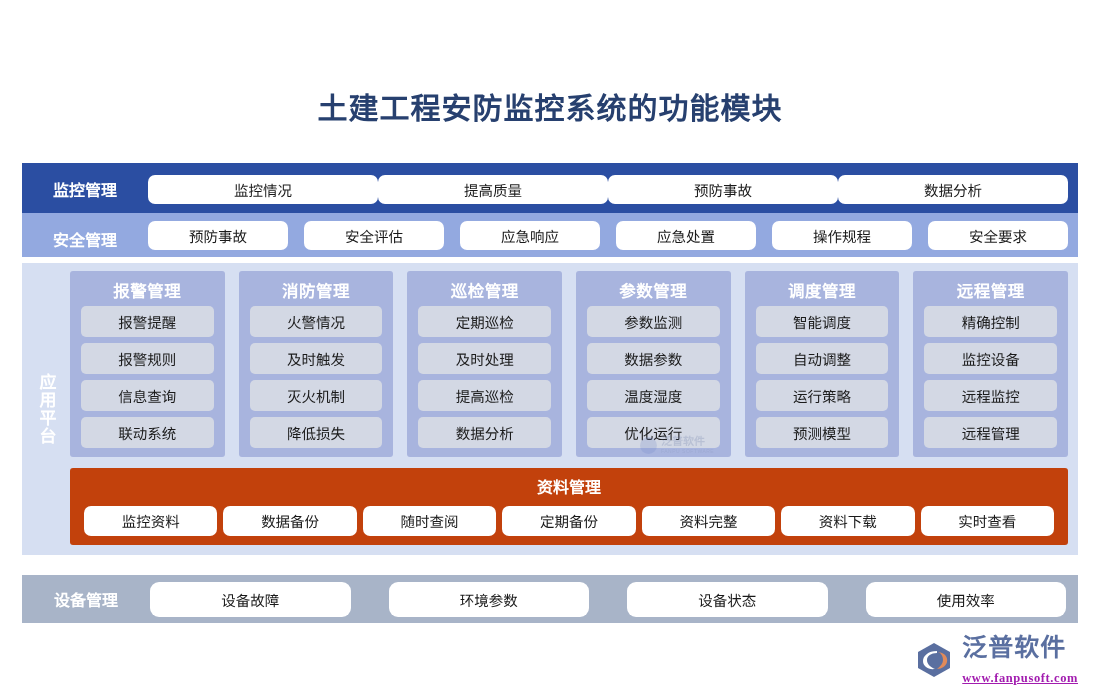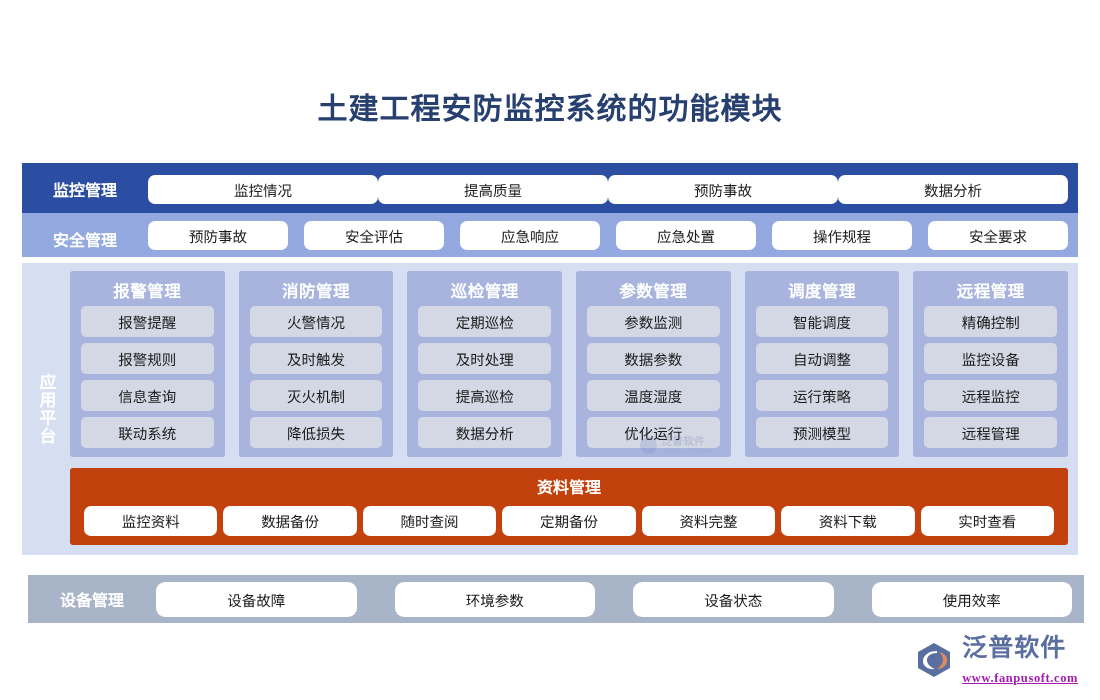--- a/index.html
+++ b/index.html
@@ -214,21 +214,21 @@
     gap: 6px;
   }
   .data-items .pill {
     flex: 1;
     height: 30px;
   }
 
   
   .row-device {
     position: absolute;
-    left: 28px;
+    left: 22px;
     top: 575px;
     width: 1056px;
     height: 48px;
     background: #a8b4c8;
     display: flex;
     align-items: center;
     padding: 0 12px 0 0;
   }
   .row-device .row-label {
     width: 128px;

